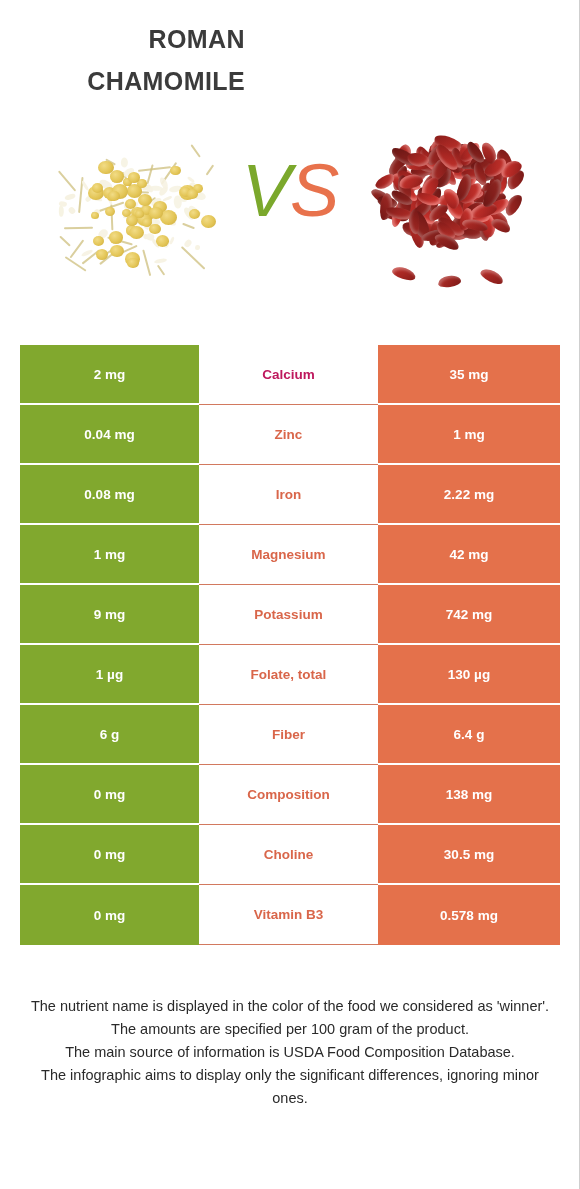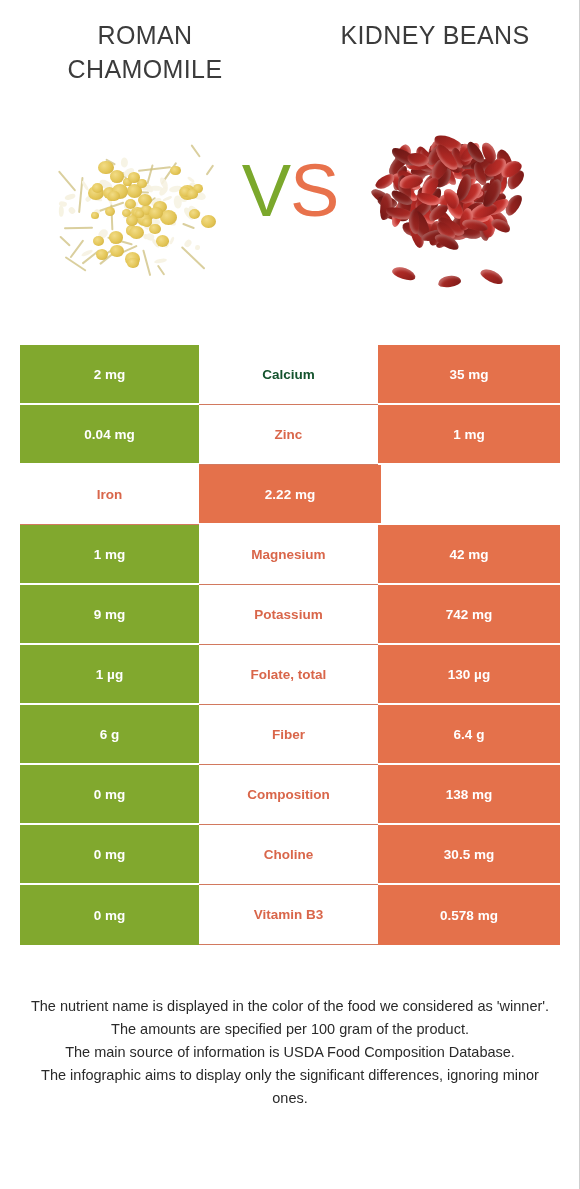--- a/index.html
+++ b/index.html
@@ -29,36 +29,37 @@
   .title-cell {
     width: 50%;
     display: flex;
     align-items: flex-start;
     justify-content: center;
     padding-top: 18px;
     box-sizing: border-box;
   }
   .title-text {
     font-size: 25px;
-    line-height: 34px;
+    line-height: 42px;
     letter-spacing: 0.4px;
     color: #3b3b3b;
-    font-weight: 400;
-    text-align: center;
+    font-weight: 700;
+    text-align: right;
     text-transform: uppercase;
     max-width: 200px;
   }
 
   
   .image-row {
     position: absolute;
     top: 110px;
     left: 0;
     width: 580px;
     height: 215px;
+    font-style: italic;
   }
   .food-img {
     position: absolute;
     top: 0;
     width: 200px;
     height: 200px;
   }
   .food-img.left  { left: 38px; }
   .food-img.right { left: 352px; }
 
@@ -162,23 +163,20 @@
     background: linear-gradient(135deg, #b8312b 0%, #9c2420 55%, #7e1a18 100%);
     box-shadow: inset 2px 2px 3px rgba(255,255,255,0.28);
   }
 </style>
 </head>
 <body>
 
 <div class="header">
   <div class="title-cell">
     <div class="title-text">Roman chamomile</div>
-  </div>
-  <div class="title-cell">
-    <div class="title-text">Kidney beans</div>
   </div>
 </div>
 
 <div class="image-row">
 
   <div class="food-img left">
     <div class="chamomile" id="chamomile-art">
         <div class="stem" style="width: 25.5235px; height: 2.2px; left: 60.8897px; top: 105.921px; transform: rotate(87.6765deg); opacity: 0.75;"></div>
         <div class="stem" style="width: 27.4768px; height: 2.2px; left: 95.3804px; top: 151.785px; transform: rotate(74.7588deg); opacity: 0.75;"></div>
         <div class="stem" style="width: 11.9386px; height: 2.2px; left: 165.606px; top: 59.3487px; transform: rotate(-55.1962deg); opacity: 0.75;"></div>
@@ -448,29 +446,30 @@
         <div class="bean" style="width: 24px; height: 11px; left: 40px; top: 157.5px; transform: rotate(18deg); filter: brightness(1.05);"></div>
         <div class="bean" style="width: 23px; height: 11px; left: 85.5px; top: 165.5px; transform: rotate(-8deg); filter: brightness(0.98);"></div>
         <div class="bean" style="width: 24px; height: 11px; left: 128px; top: 160.5px; transform: rotate(26deg); filter: brightness(1.02);"></div>
       </div>
   </div>
 </div>
 
 <div class="table" id="table-root">
     <div class="row">
       <div class="cell left">2 mg</div>
-      <div class="cell mid" style="color: #14532d;">Calcium</div>
+      <div class="cell mid" style="color: #be185d;">Calcium</div>
       <div class="cell right">35 mg</div>
     </div>
     <div class="row">
       <div class="cell left">0.04 mg</div>
       <div class="cell mid" style="color: rgb(217, 102, 74);">Zinc</div>
       <div class="cell right">1 mg</div>
     </div>
     <div class="row">
+      <div class="cell left">0.08 mg</div>
       <div class="cell mid" style="color: rgb(217, 102, 74);">Iron</div>
       <div class="cell right">2.22 mg</div>
     </div>
     <div class="row">
       <div class="cell left">1 mg</div>
       <div class="cell mid" style="color: rgb(217, 102, 74);">Magnesium</div>
       <div class="cell right">42 mg</div>
     </div>
     <div class="row">
       <div class="cell left">9 mg</div>

